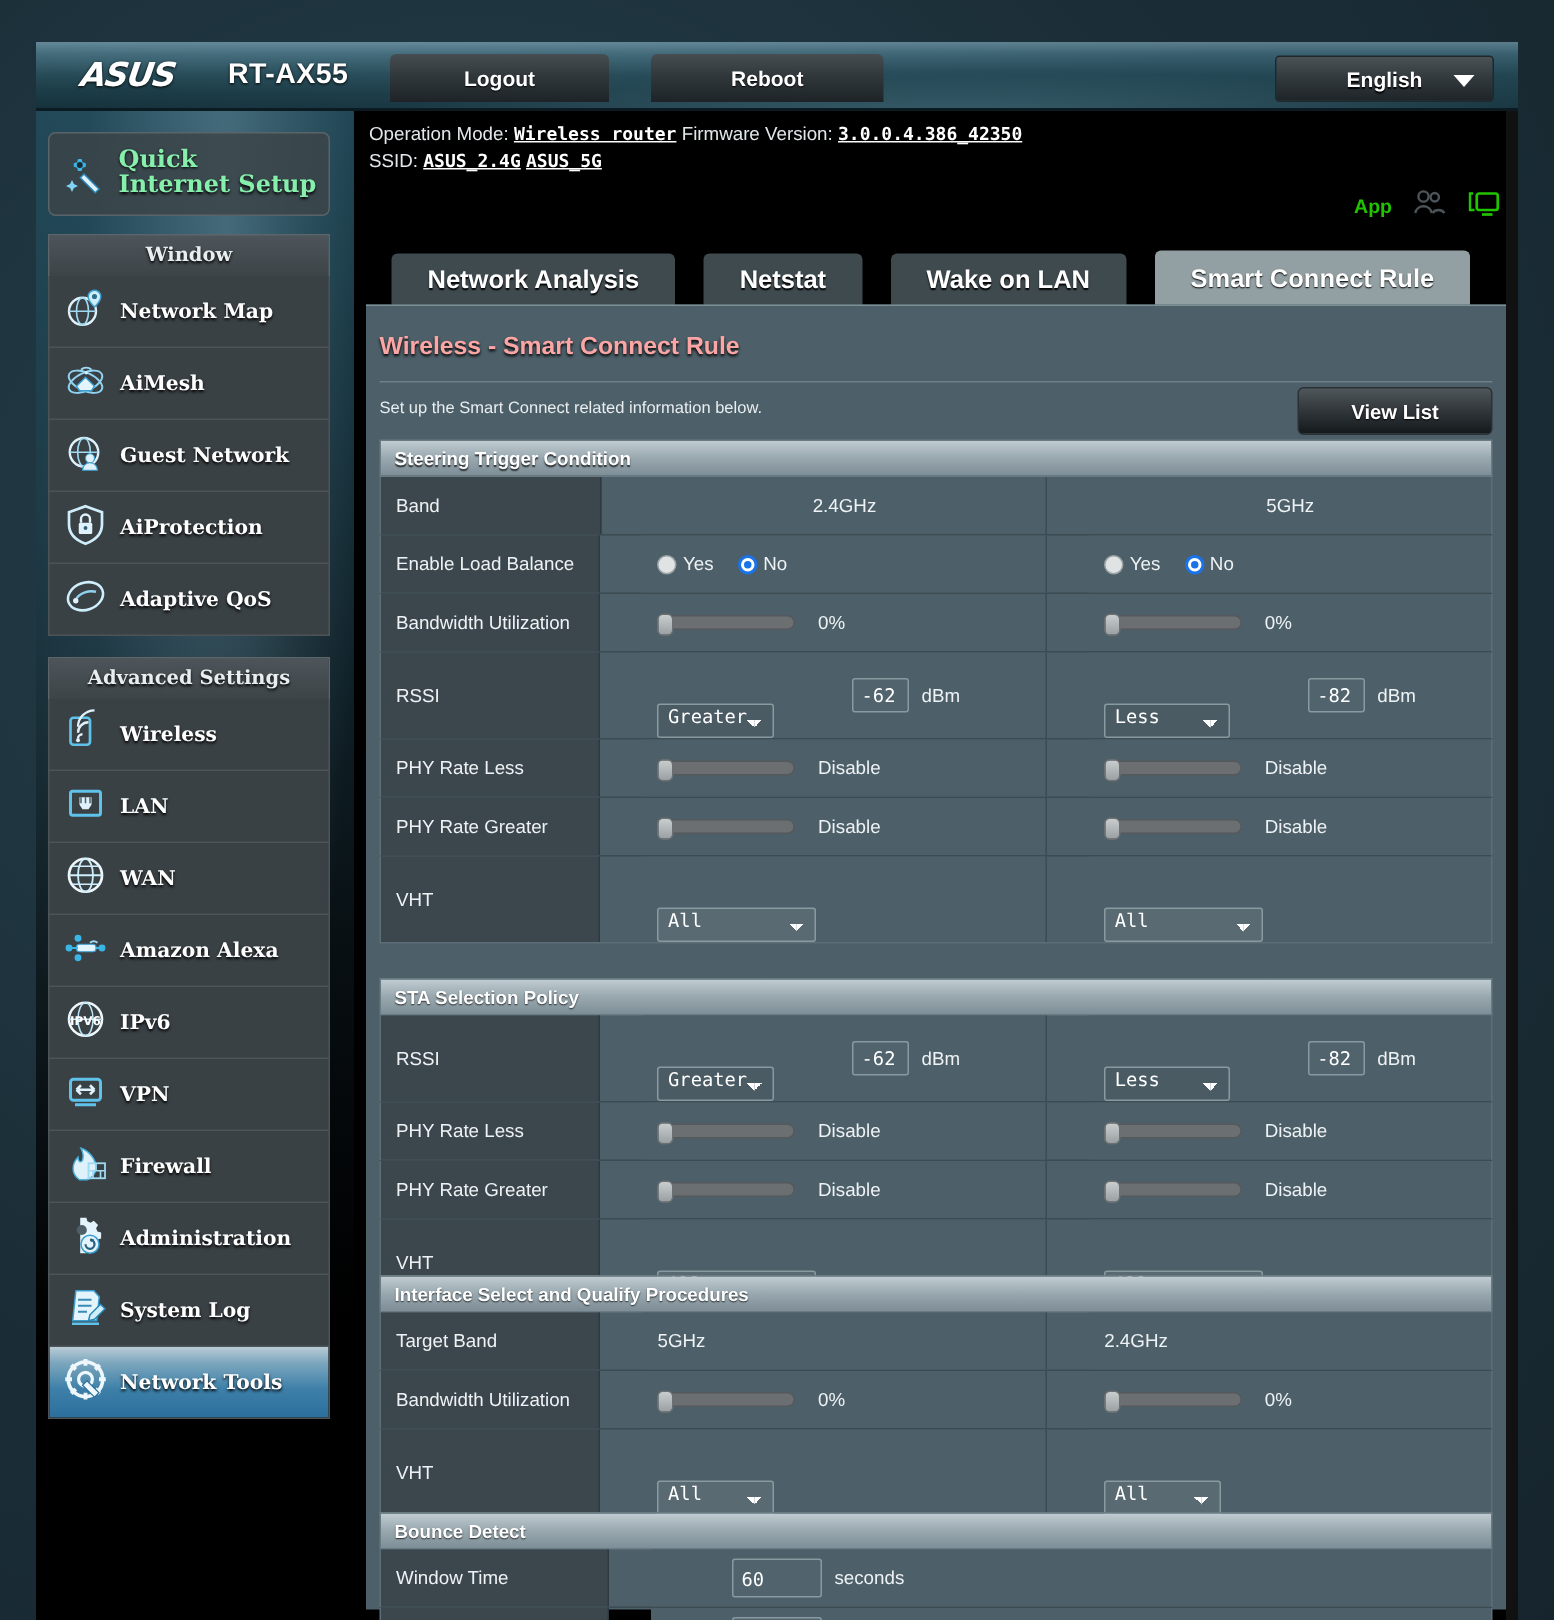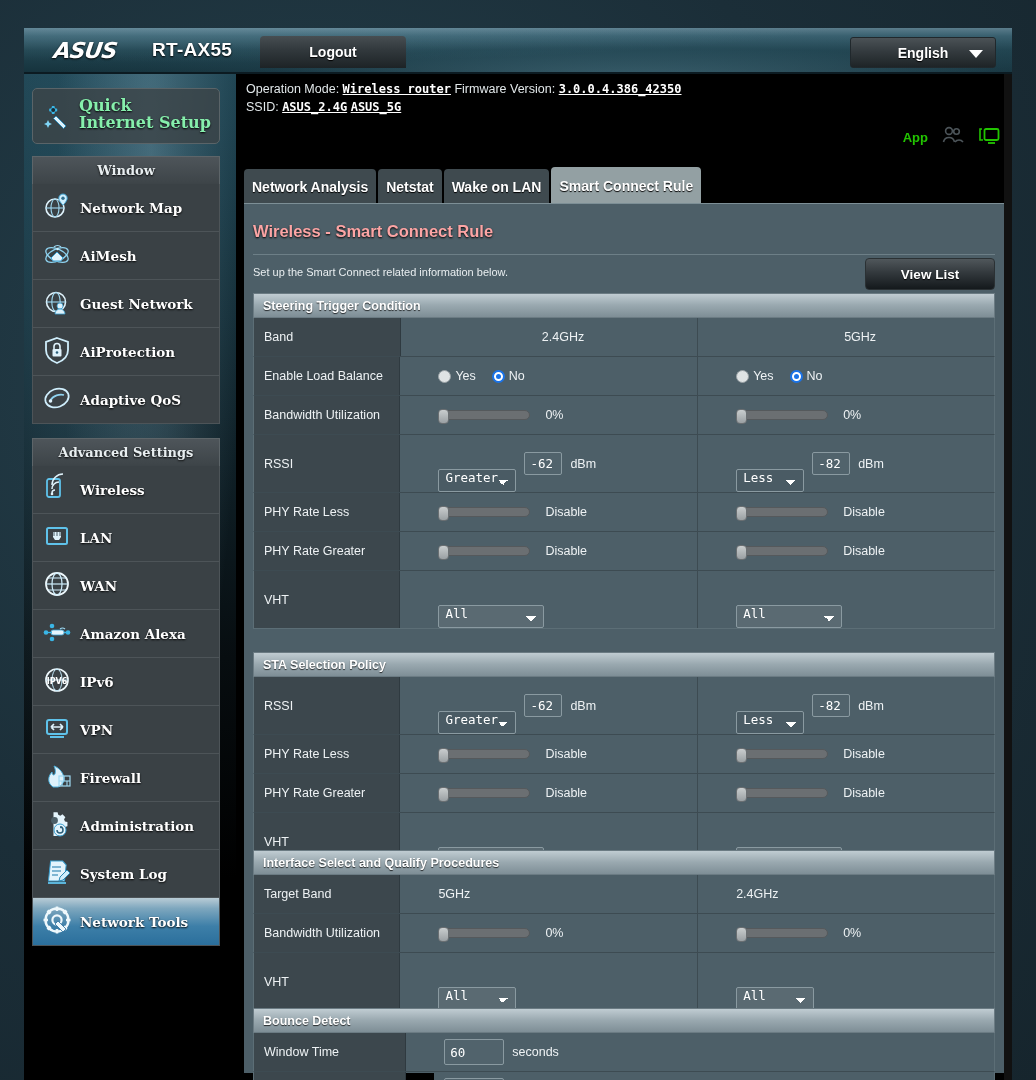--- a/index.html
+++ b/index.html
@@ -161,27 +161,28 @@
     color: #22c400; font-size: 13px; font-weight: bold;
   }
 
   
   #tabs {
     position: absolute; left: 8px; top: 93px;
     display: flex; align-items: flex-end;
   }
   .tab {
     height: 36px; line-height: 36px;
-    padding: 0 8px;
+    padding: 0 24px;
     background: #3f4a4f;
-    color: #fff; font-size: 14px; font-weight: bold;
+    color: #fff; font-size: 17px; font-weight: bold;
     border-radius: 4px 4px 0 0;
     margin-right: 2px;
     text-shadow: 0 1px 1px #000;
     cursor: pointer;
+    margin-left: 17px;
   }
   .tab.active {
     background: #93a0a3;
     color: #fff;
     height: 38px; line-height: 38px;
   }
 
   
   #content {
     position: absolute; left: 8px; top: 129px;
@@ -296,51 +297,53 @@
     background-image:
       linear-gradient(45deg, transparent 50%, #fff 50%),
       linear-gradient(135deg, #fff 50%, transparent 50%);
     background-position: calc(100% - 12px) 10px, calc(100% - 7px) 10px;
     background-size: 5px 5px, 5px 5px;
     background-repeat: no-repeat;
     margin-top: 34px;
   }
   .sel.vht { background-color: #5a6a72; }
   .sel.w-op { width: 78px; }
-  .sel.w-op2 { width: 68px; }
+  .sel.w-op2 { width: 84px; }
   .sel.w-vht { width: 106px; }
   .sel.w-vht2 { width: 78px; }
 
   .txtin {
     font-family: "DejaVu Sans Mono", monospace;
     font-size: 12.5px; color: #fff;
     background: #51636c;
     border: 1px solid #8a9aa1;
     border-radius: 2px;
     height: 23px; width: 38px;
     padding: 0 5px;
     text-align: left;
+    margin-left: 44px;
   }
   .txtin.wide { width: 60px; height: 26px; }
 
   
   #vscroll {
     position: absolute; right: 0; top: 46px; width: 8px; height: 1006px;
     background: #111;
   }
 </style>
 </head>
 <body>
 
 <div id="app">
 
   <div id="banner">
     <div id="asus-logo">ASUS</div>
     <div id="model-name">RT-AX55</div>
     <div class="topbtn" id="btn-logout">Logout</div>
+    <div class="topbtn" id="btn-reboot">Reboot</div>
     <div id="lang-select">
       <span>English</span>
       <span class="caret"></span>
     </div>
   </div>
 
   <div id="shell">
 
     <div id="leftbg"></div>
     <div id="sidebar">

